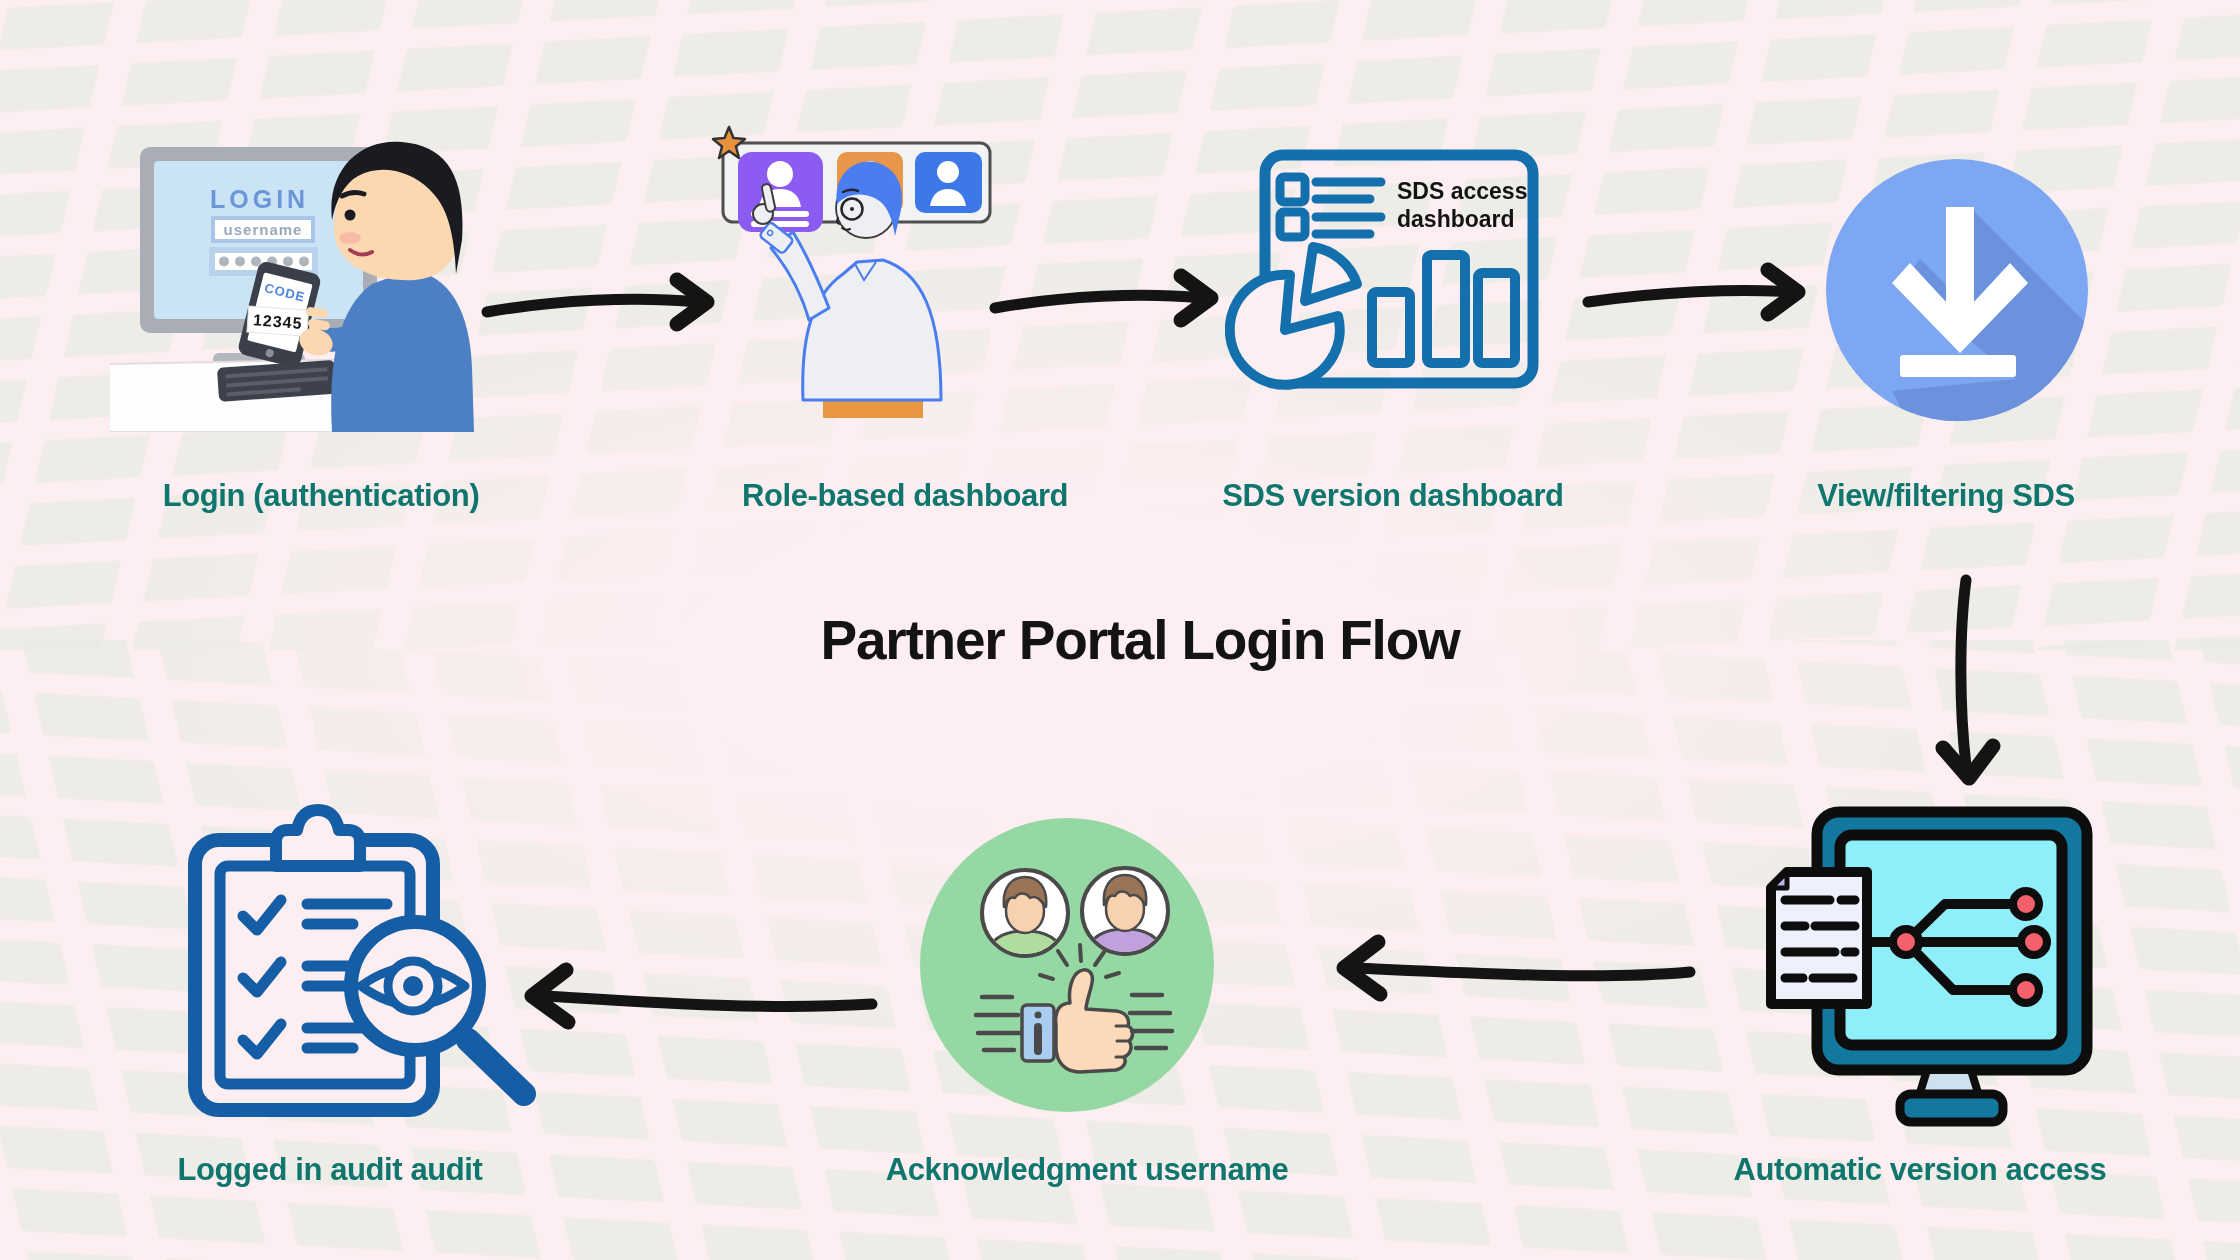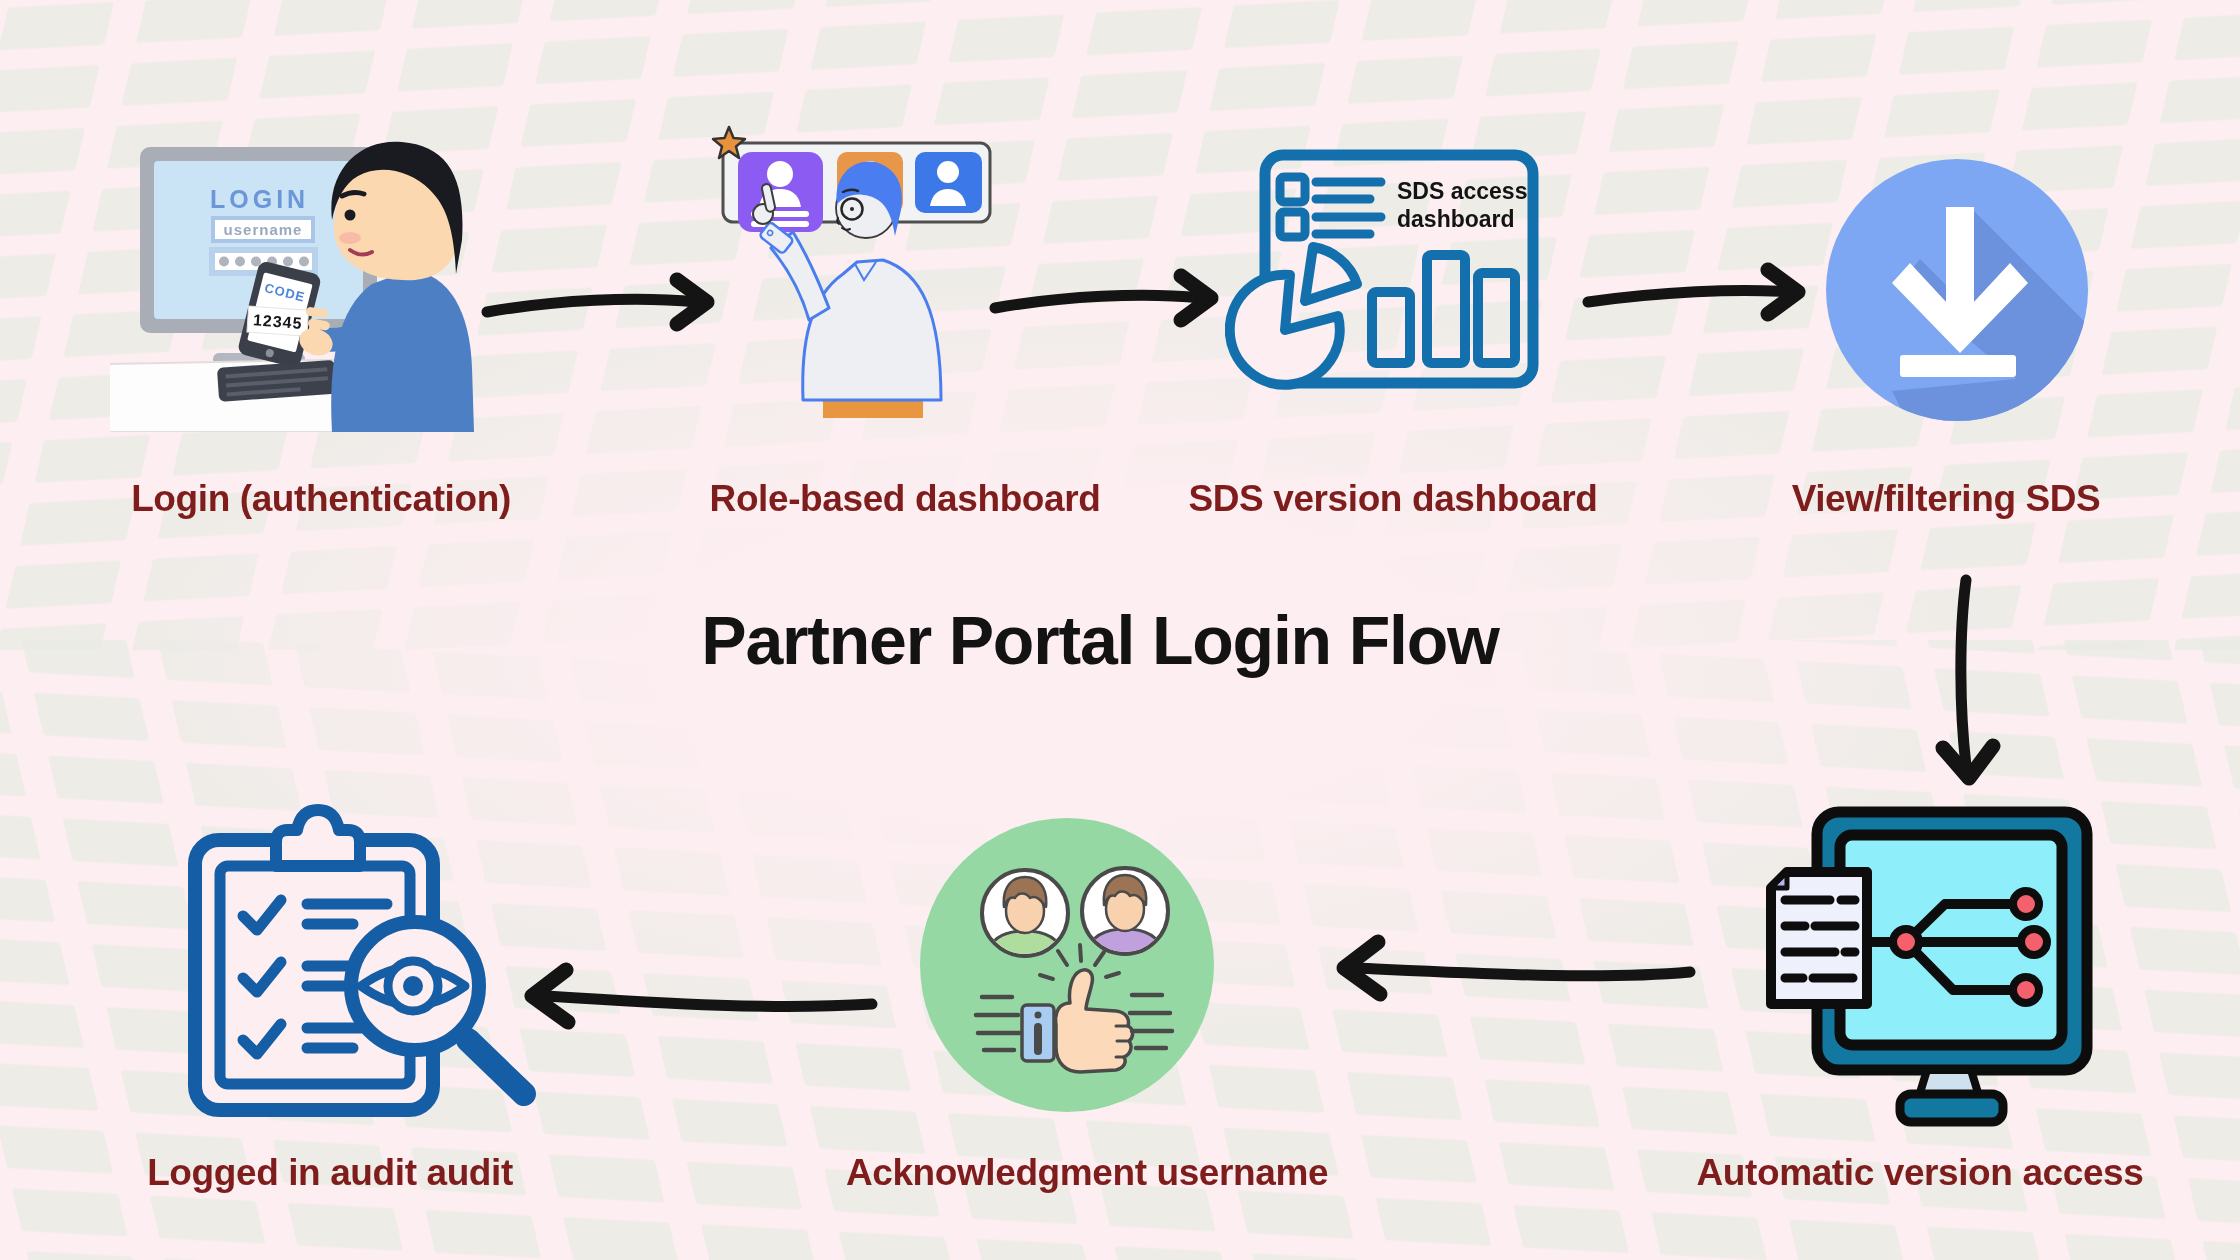--- a/index.html
+++ b/index.html
@@ -11,26 +11,26 @@
   .bg-svg{position:absolute;left:0;top:0;width:2240px;height:1260px;}
   .bg-fade{
     position:absolute;left:0;top:0;width:2240px;height:1260px;
     background:radial-gradient(ellipse 1250px 520px at 1050px 660px,
       rgba(253,238,241,1) 30%, rgba(253,238,241,0) 78%);
     pointer-events:none;
   }
   .abs{position:absolute;}
   .step-label{
     position:absolute;transform:translateX(-50%);
-    font-size:37px;font-weight:700;color:#7f1d1d;letter-spacing:-0.4px;
+    font-size:31px;font-weight:700;color:#0f766e;letter-spacing:-0.4px;
     white-space:nowrap;
   }
   .diagram-title{
-    position:absolute;left:1100px;top:602px;transform:translateX(-50%);
-    text-align:center;font-size:68px;font-weight:700;color:#131313;
+    position:absolute;left:1140px;top:602px;transform:translateX(-50%);
+    text-align:center;font-size:55px;font-weight:700;color:#131313;
     letter-spacing:-1.2px;line-height:76px;white-space:nowrap;
   }
   svg text{font-family:"Liberation Sans", sans-serif;}
 </style>
 </head>
 <body>
 
 <svg class="bg-svg">
   <defs>
     <pattern id="pt-top" width="138" height="62" patternUnits="userSpaceOnUse" patternTransform="rotate(-3) skewX(-16)">

